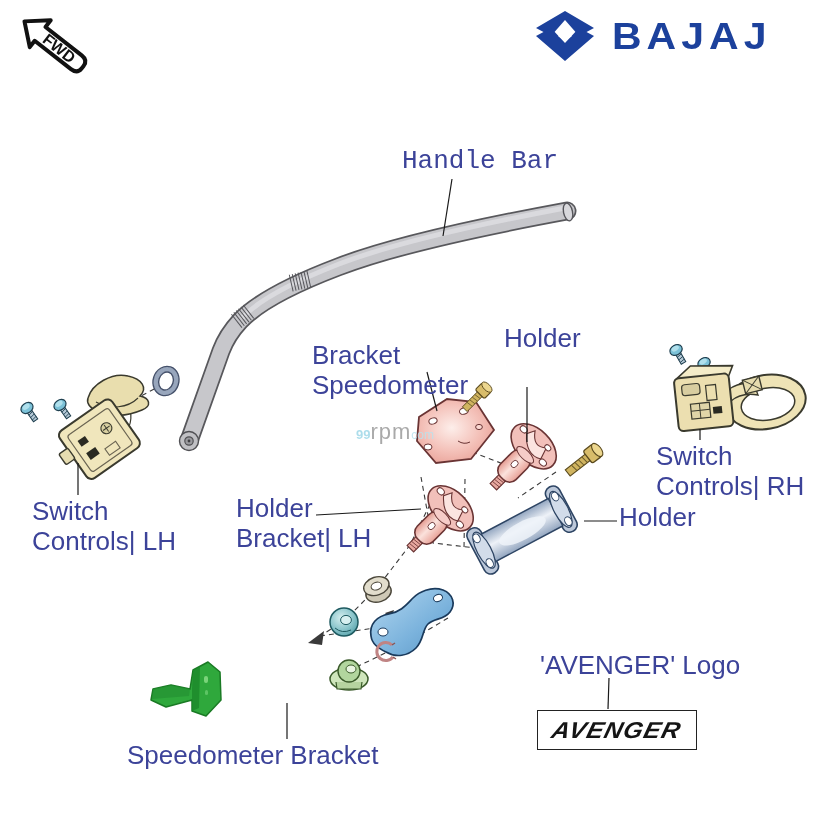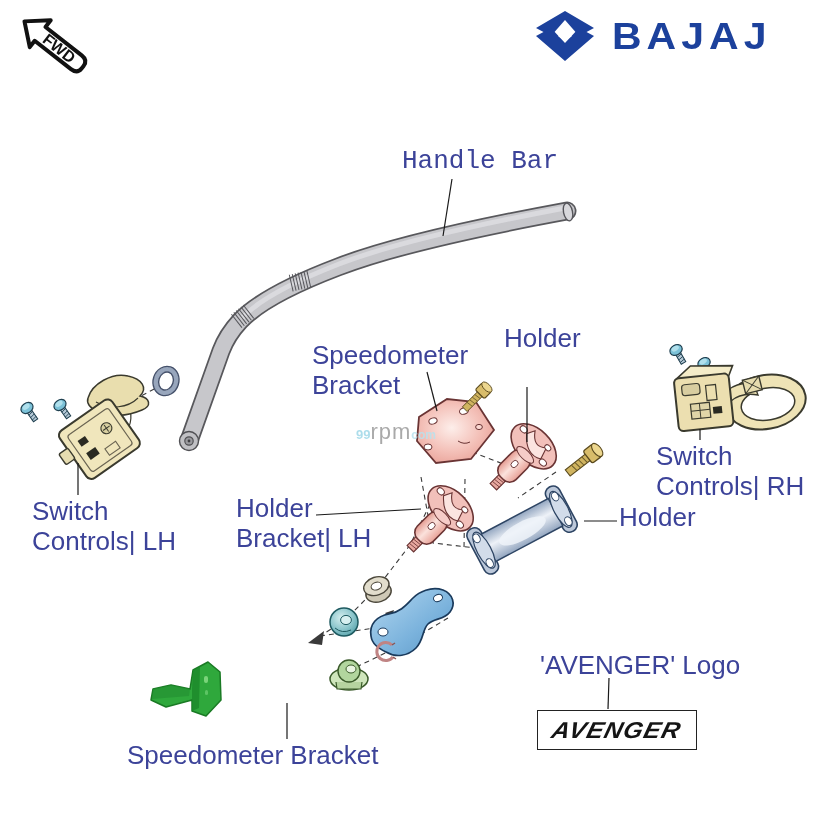--- a/index.html
+++ b/index.html
@@ -18,21 +18,21 @@
   
   #brand{left:532px;top:8px;width:260px;height:56px;display:flex;align-items:center;}
   #brand-name{
     color:#1c419c;font-size:41px;font-weight:800;letter-spacing:5px;
     margin-left:14px;font-family:"Liberation Sans",sans-serif;transform:scaleY(0.92);
   }
   
   #watermark{left:356px;top:412px;display:flex;align-items:baseline;opacity:.85;}
   #watermark .wm1{color:#9fd8e8;font-size:13px;font-weight:bold;}
   #watermark .wm2{color:#9b9b9b;font-size:22px;letter-spacing:1px;margin-top:7px;}
-  #watermark .wm3{color:#b8e2ee;font-size:12px;font-weight:bold;margin-top:12px;}
+  #watermark .wm3{color:#b8e2ee;font-size:12px;font-weight:normal;margin-top:12px;}
   
   #avenger-plate{
     left:537px;top:710px;width:158px;height:38px;border:1.5px solid #222;
     display:flex;align-items:center;justify-content:center;background:#fff;
   }
   #avenger-plate .logo-text{
     font-family:"Liberation Sans",sans-serif;font-style:italic;font-weight:bold;
     font-size:23px;color:#151515;letter-spacing:1px;transform:skewX(-14deg) scaleX(1.08);
   }
 </style>
@@ -284,22 +284,22 @@
       <line x1="584" y1="521" x2="617" y2="521"></line>
       <line x1="609" y1="678" x2="608" y2="709"></line>
       <line x1="287" y1="703" x2="287" y2="739"></line>
     </g>
   </svg>
 
   <div class="part-label" style="left:402px;top:146px;font-family:Liberation Mono, monospace;">
     <span>Handle Bar</span>
   </div>
   <div class="part-label" style="left:312px;top:340px;">
+    <span>Bracket</span>
     <span>Speedometer</span>
-    <span>Bracket</span>
   </div>
   <div class="part-label" style="left:504px;top:323px;">
     <span>Holder</span>
   </div>
   <div class="part-label" style="left:32px;top:496px;">
     <span>Switch</span>
     <span>Controls| LH</span>
   </div>
   <div class="part-label" style="left:656px;top:441px;">
     <span>Switch</span>

